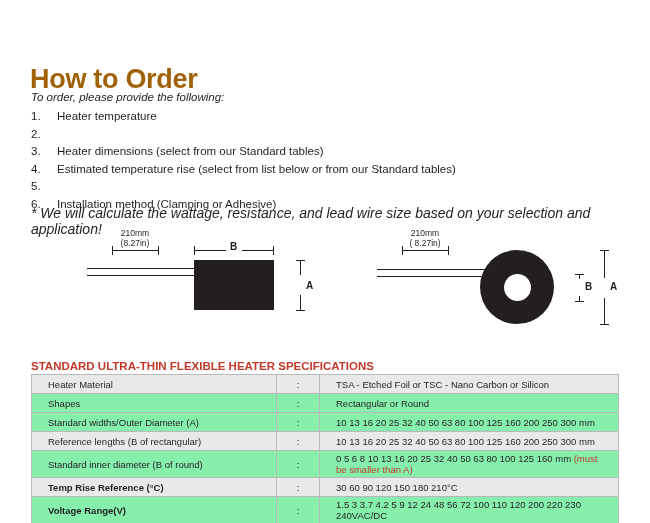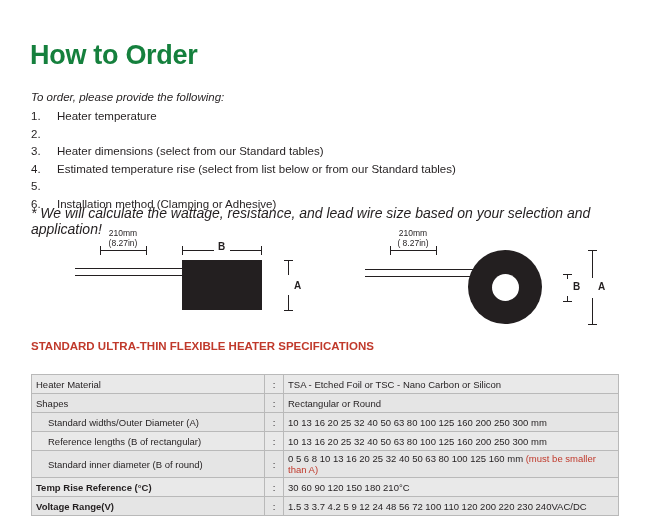--- a/index.html
+++ b/index.html
@@ -17,24 +17,24 @@
   .page {
     position: relative;
     width: 650px;
     height: 523px;
     box-sizing: border-box;
     padding: 0;
   }
   .title {
     position: absolute;
     left: 30px;
-    top: 40px;
+    top: 64px;
     font-size: 27px;
     font-weight: bold;
-    color: #15803d;
+    color: #a16207;
     letter-spacing: -0.3px;
   }
   .intro {
     position: absolute;
     left: 31px;
     top: 91px;
     font-size: 11.5px;
     color: #231f20;
     font-style: italic;
   }
@@ -59,21 +59,21 @@
     left: 31px;
     top: 205px;
     font-size: 14px;
     font-style: italic;
     color: #231f20;
   }
 
   
   .diagram {
     position: absolute;
-    left: 0px;
+    left: 12px;
     top: 228px;
     width: 540px;
     height: 120px;
   }
   .dim-label {
     position: absolute;
     font-size: 8.5px;
     text-align: center;
     line-height: 10px;
     color: #231f20;
@@ -116,45 +116,45 @@
   .donut-hole {
     position: absolute;
     border-radius: 50%;
     background: #ffffff;
   }
 
   
   .spec-title {
     position: absolute;
     left: 31px;
-    top: 340px;
+    top: 360px;
     font-size: 11.5px;
     font-weight: bold;
     color: #c0392b;
   }
   table.spec {
     position: absolute;
     left: 31px;
     top: 374px;
     width: 588px;
     border-collapse: collapse;
     font-size: 9.5px;
     color: #231f20;
   }
   table.spec td {
     border: 1px solid #b9b9b9;
-    padding: 2px 4px;
+    padding: 2px 16px;
     vertical-align: middle;
     height: 14px;
   }
   td.c1 { width: 212px; }
   td.colon { width: 10px; text-align: center; }
   td.c2 { }
   tr.shaded td { background: #e9e9e9; }
-  tr.plain td { background: #e5e5e5; }
+  tr.plain td { background: #86efac; }
   .bold { font-weight: bold; }
   .indent { padding-left: 16px !important; }
   .warn { color: #c0392b; }
 </style>
 </head>
 <body>
 
 <div class="page">
 
   <div class="title">How to Order</div>

